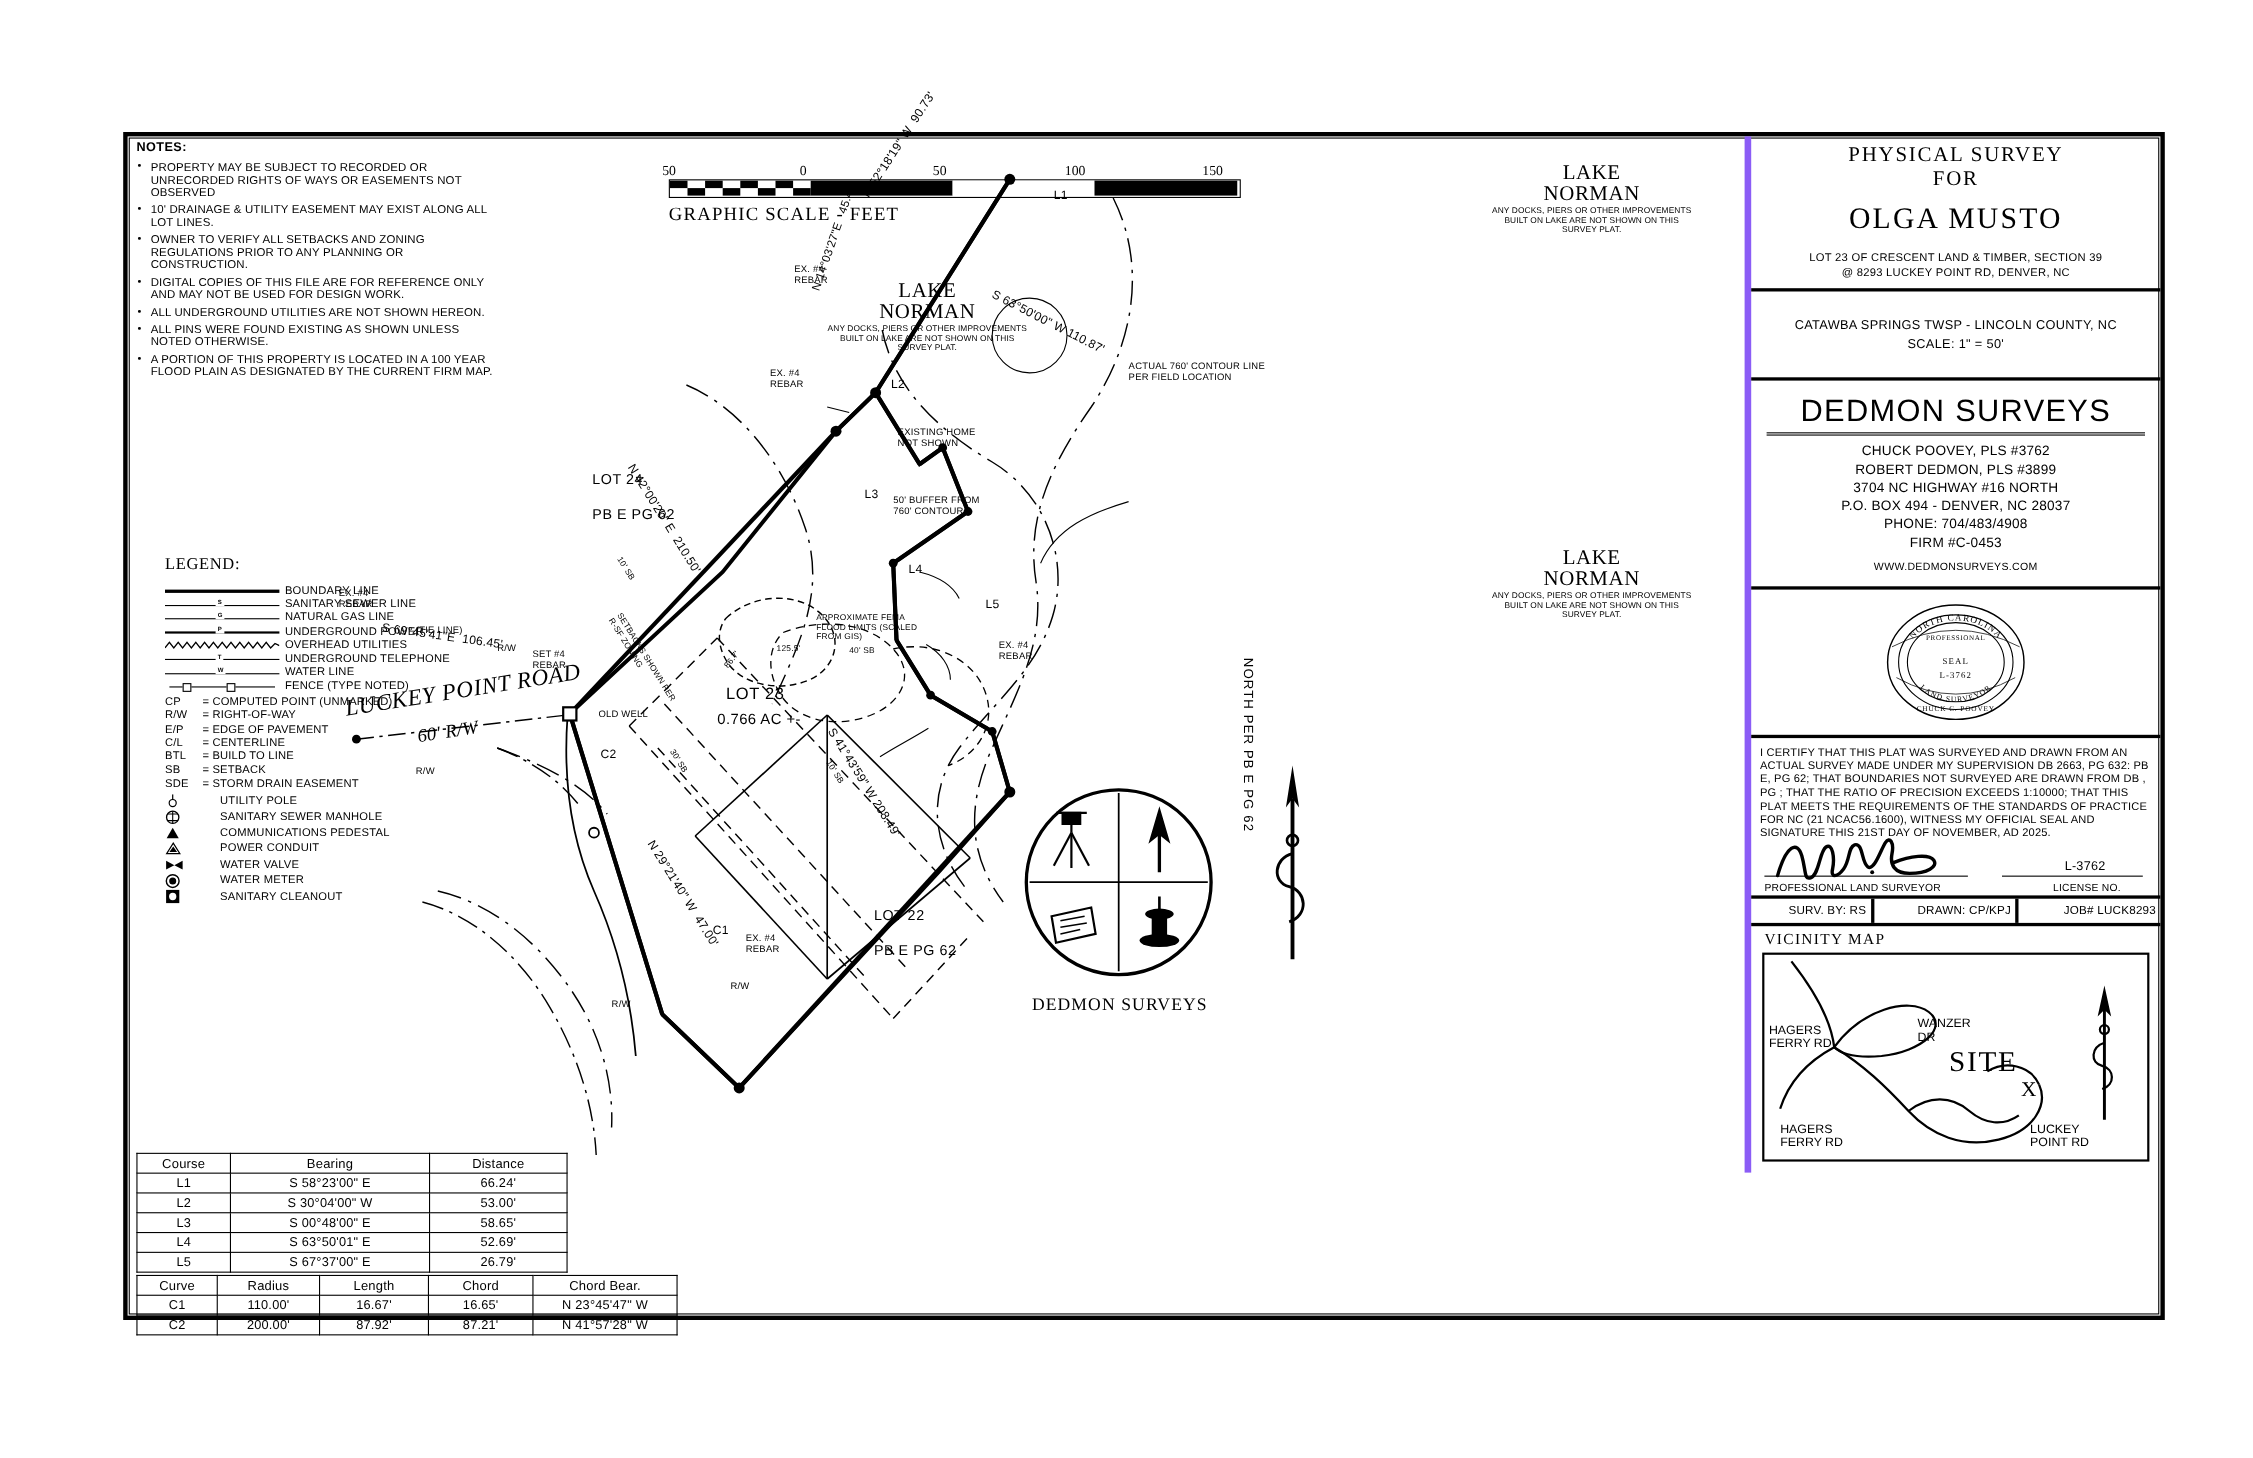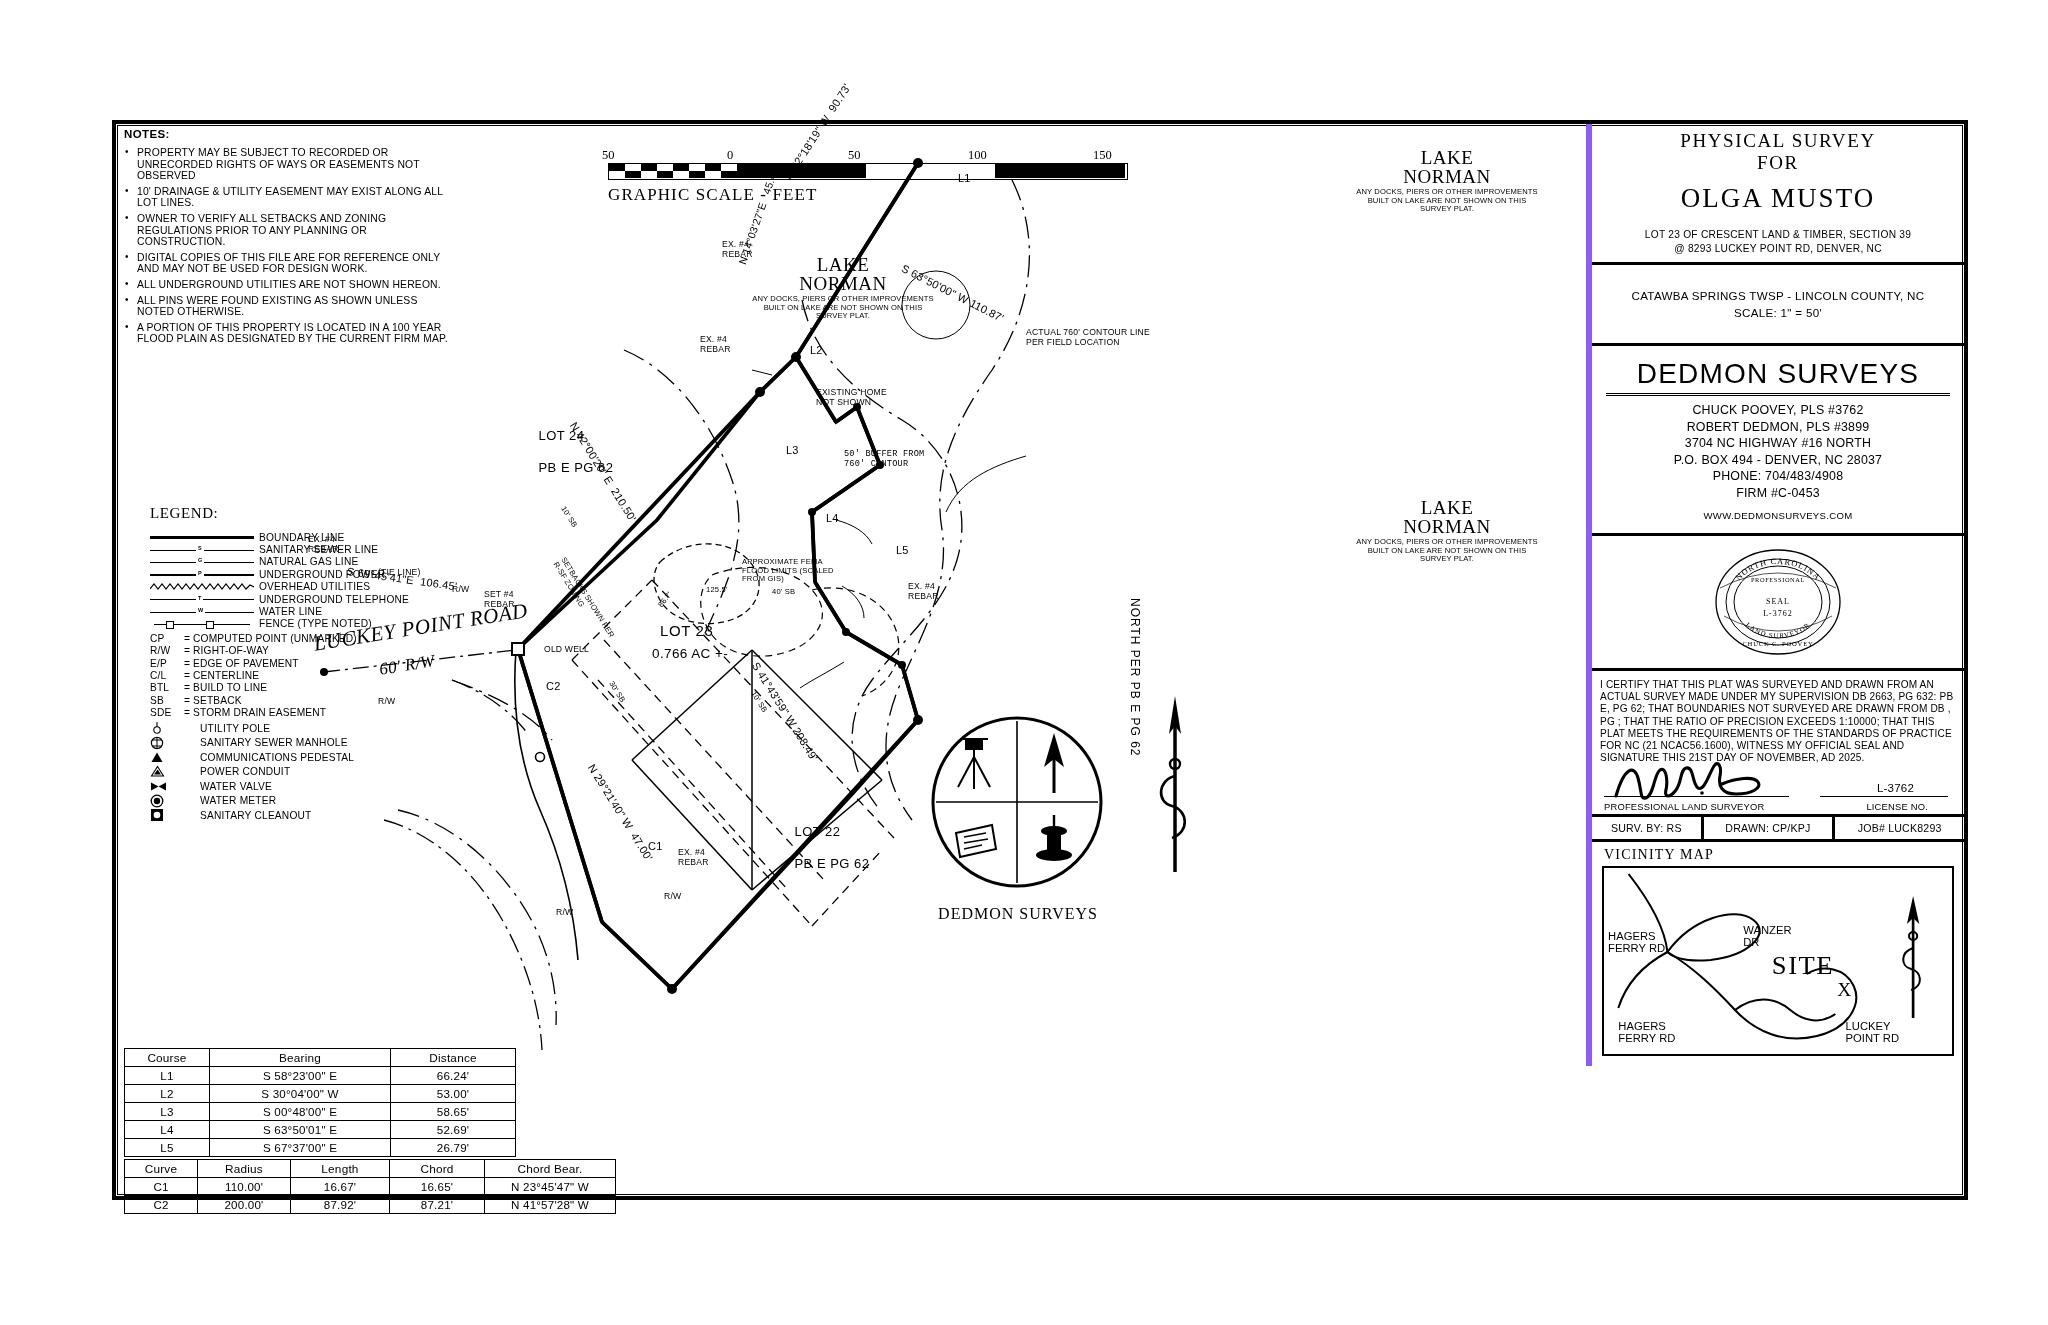--- a/index.html
+++ b/index.html
@@ -87,21 +87,21 @@
   .tb-rule2{border-bottom:1.4px solid #000;margin:0 10px 6px;}
   .tb-addr{font-size:12.4px;line-height:16.5px;letter-spacing:.2px;}
   .tb-web{font-size:9.6px;letter-spacing:.3px;margin-top:9px;}
   .tb-cert{font-size:10.1px;line-height:12.2px;letter-spacing:.15px;text-align:left;}
   .tb-sig{position:relative;height:46px;margin-top:2px;}
   .sig-line{position:absolute;left:4px;bottom:15px;width:185px;border-bottom:1.4px solid #000;}
   .sig-line2{position:absolute;right:8px;bottom:15px;width:128px;border-bottom:1.4px solid #000;}
   .sig-cap{position:absolute;bottom:0;font-size:9.4px;letter-spacing:.2px;}
   .tb-row{display:flex;border-bottom:3px solid #000;}
   .tb-row>div{border-right:3px solid #000;padding:5px 4px;font-size:10.6px;
-              letter-spacing:.2px;text-align:center;}
+              letter-spacing:.2px;text-align:right;}
   .tb-row>div:last-child{border-right:none;}
   .vm-title{font-family:"Liberation Serif",serif;font-size:14px;letter-spacing:1.2px;
             padding:5px 0 3px 12px;text-align:left;}
   .vm-box{margin:0 10px 10px;border:2px solid #000;height:186px;position:relative;overflow:hidden;}
 
   
   #compass{position:absolute;left:930px;top:715px;width:175px;height:175px;}
   .dn-label{position:absolute;left:928px;top:905px;width:180px;text-align:center;
             font-family:"Liberation Serif",serif;font-size:16px;letter-spacing:1px;}
 
@@ -515,21 +515,21 @@
   <div class="ml sm" style="left:378px;top:568px;">(TIE LINE)</div>
   <div class="ml sm" style="left:452px;top:585px;">R/W</div>
   <div class="ml sm" style="left:378px;top:697px;">R/W</div>
   <div class="ml sm" style="left:556px;top:908px;">R/W</div>
   <div class="ml sm" style="left:664px;top:892px;">R/W</div>
 
   <div class="ml sm" style="left:1026px;top:328px;">ACTUAL 760' CONTOUR LINE
 PER FIELD LOCATION</div>
   <div class="ml sm" style="left:816px;top:388px;">EXISTING HOME
 NOT SHOWN</div>
-  <div class="ml sm" style="left:844px;top:450px;font-family:Liberation Mono, monospace;">50' BUFFER FROM
+  <div class="ml sm" style="left:812px;top:450px;">50' BUFFER FROM
 760' CONTOUR</div>
   <div class="ml xs" style="left:742px;top:558px;">APPROXIMATE FEMA
 FLOOD LIMITS (SCALED
 FROM GIS)</div>
   <div class="ml xs" style="left:566px;top:556px;transform:rotate(58deg);transform-origin:left top;">SETBACKS SHOWN PER
 R-SF ZONING</div>
   <div class="ml sm" style="left:544px;top:645px;">OLD WELL</div>
 
   <div class="ml xs" style="left:566px;top:505px;transform:rotate(58deg);transform-origin:left top;">10' SB</div>
   <div class="ml xs" style="left:614px;top:680px;transform:rotate(58deg);transform-origin:left top;">30' SB</div>

